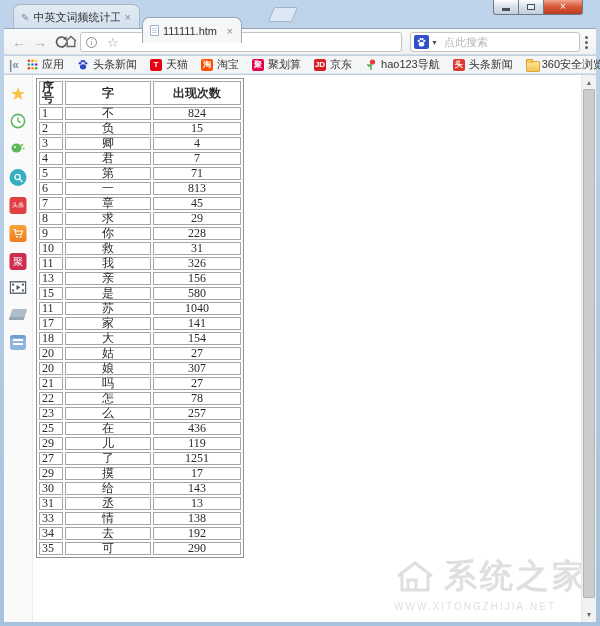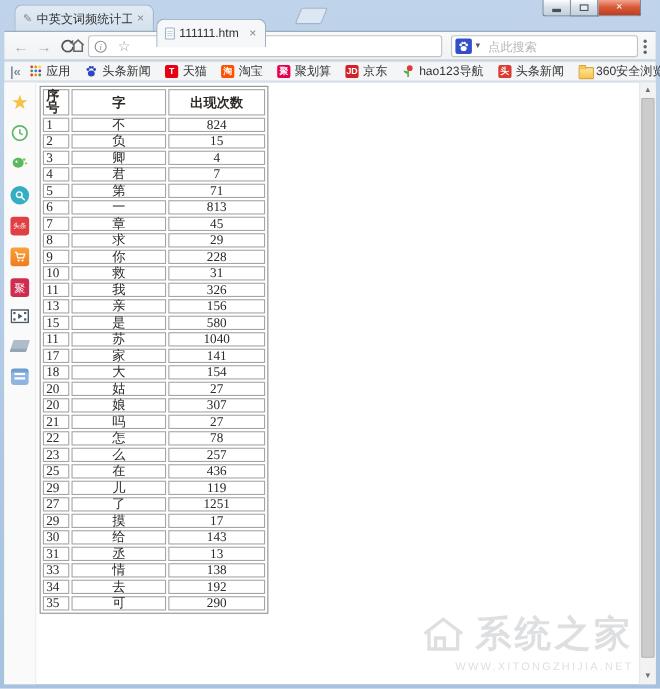--- a/index.html
+++ b/index.html
@@ -107,22 +107,22 @@
             font-family:"Liberation Serif","DejaVu Serif",serif;
             font-size:12px; color:#2c2926; }
   .freq-table th, .freq-table td { border:1px solid #a5a5a5; height:11px;
             line-height:11px; padding:0 2px; background:#fff; font-size:12px; }
   .freq-table th { font-weight:bold; text-align:center; }
   .freq-table .c0 { width:24px; text-align:left; }
   .freq-table .c1 { width:86px; text-align:center; }
   .freq-table .c2 { width:88px; text-align:center; }
 
   
-  .watermark { position:absolute; right:20px; bottom:10px; opacity:.33;
-            text-align:right; pointer-events:none; }
+  .watermark { position:absolute; right:8px; bottom:10px; opacity:.33;
+            text-align:left; pointer-events:none; }
   .wm-row { display:flex; align-items:center; gap:8px; }
   .wm-title { font-size:33px; font-weight:bold; letter-spacing:3px; color:#9aa0a6;
             text-shadow:1px 1px 0 #fff; white-space:nowrap; }
   .wm-url { font-size:10px; letter-spacing:2px; color:#9aa0a6; margin-top:2px; }
 </style>
 </head>
 <body>
 
 <div class="frame">
 

